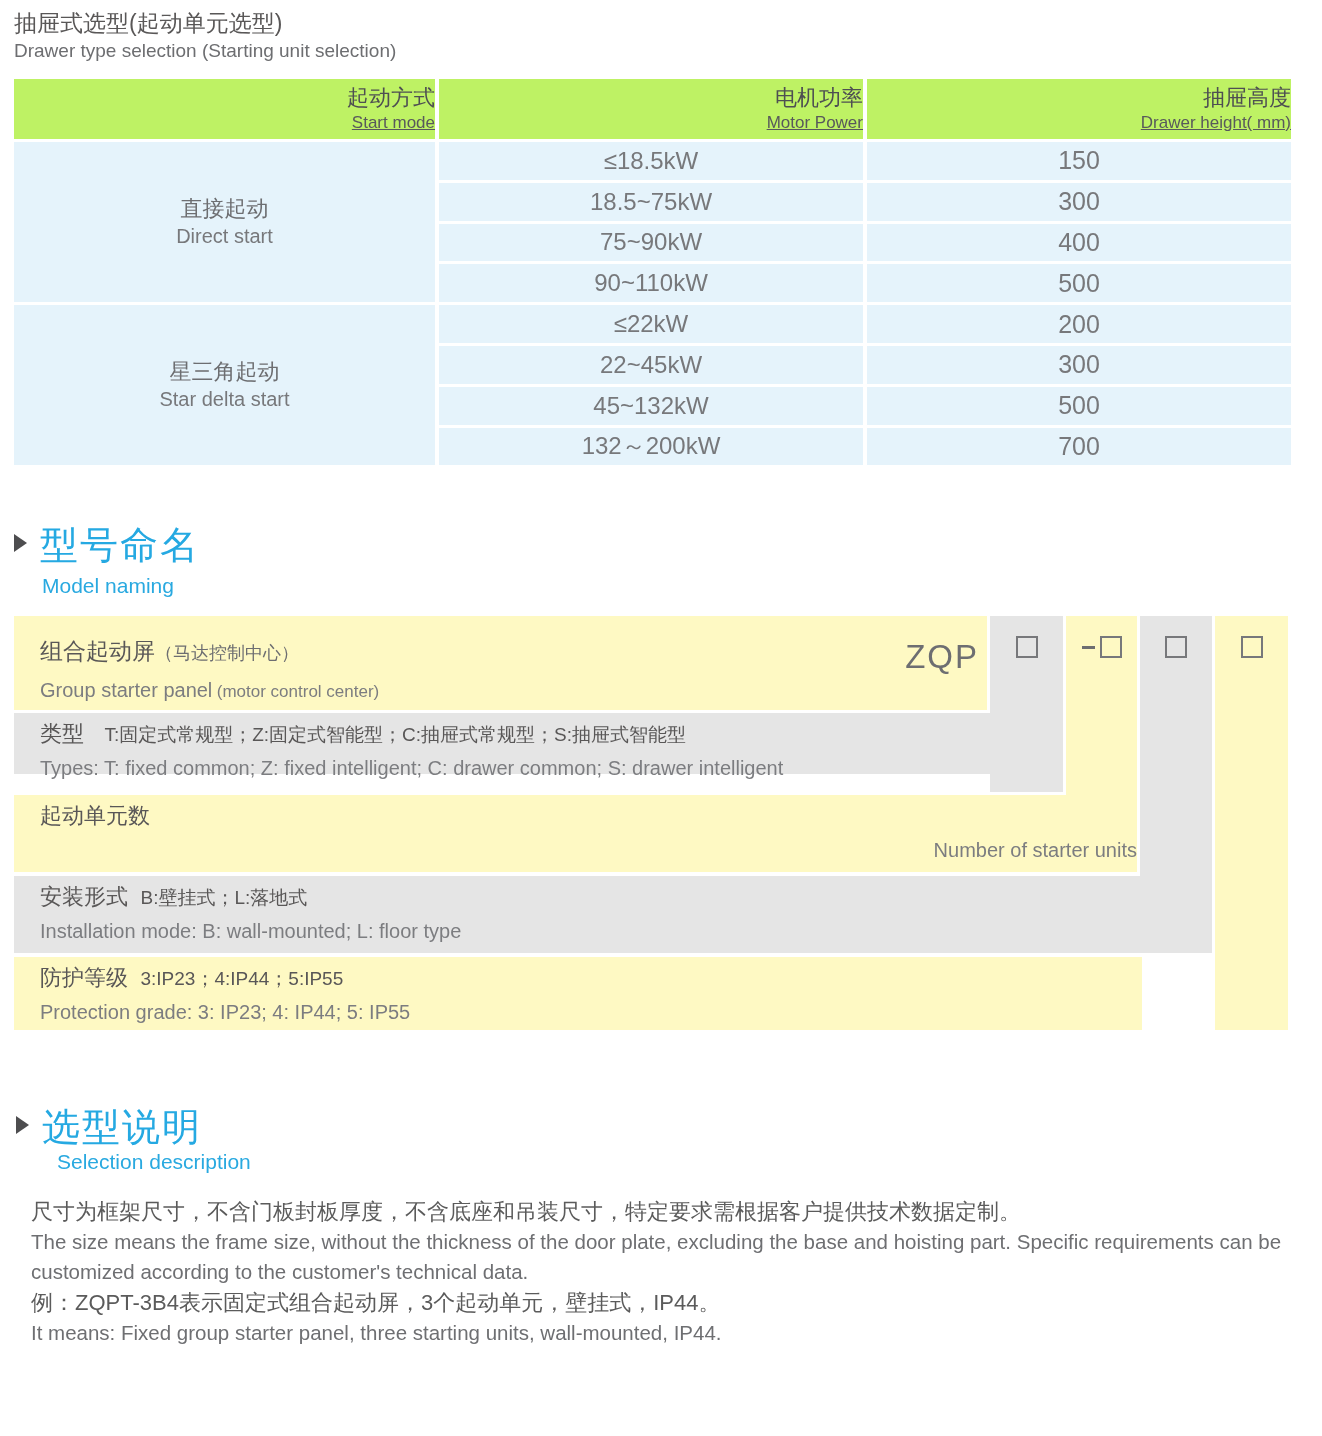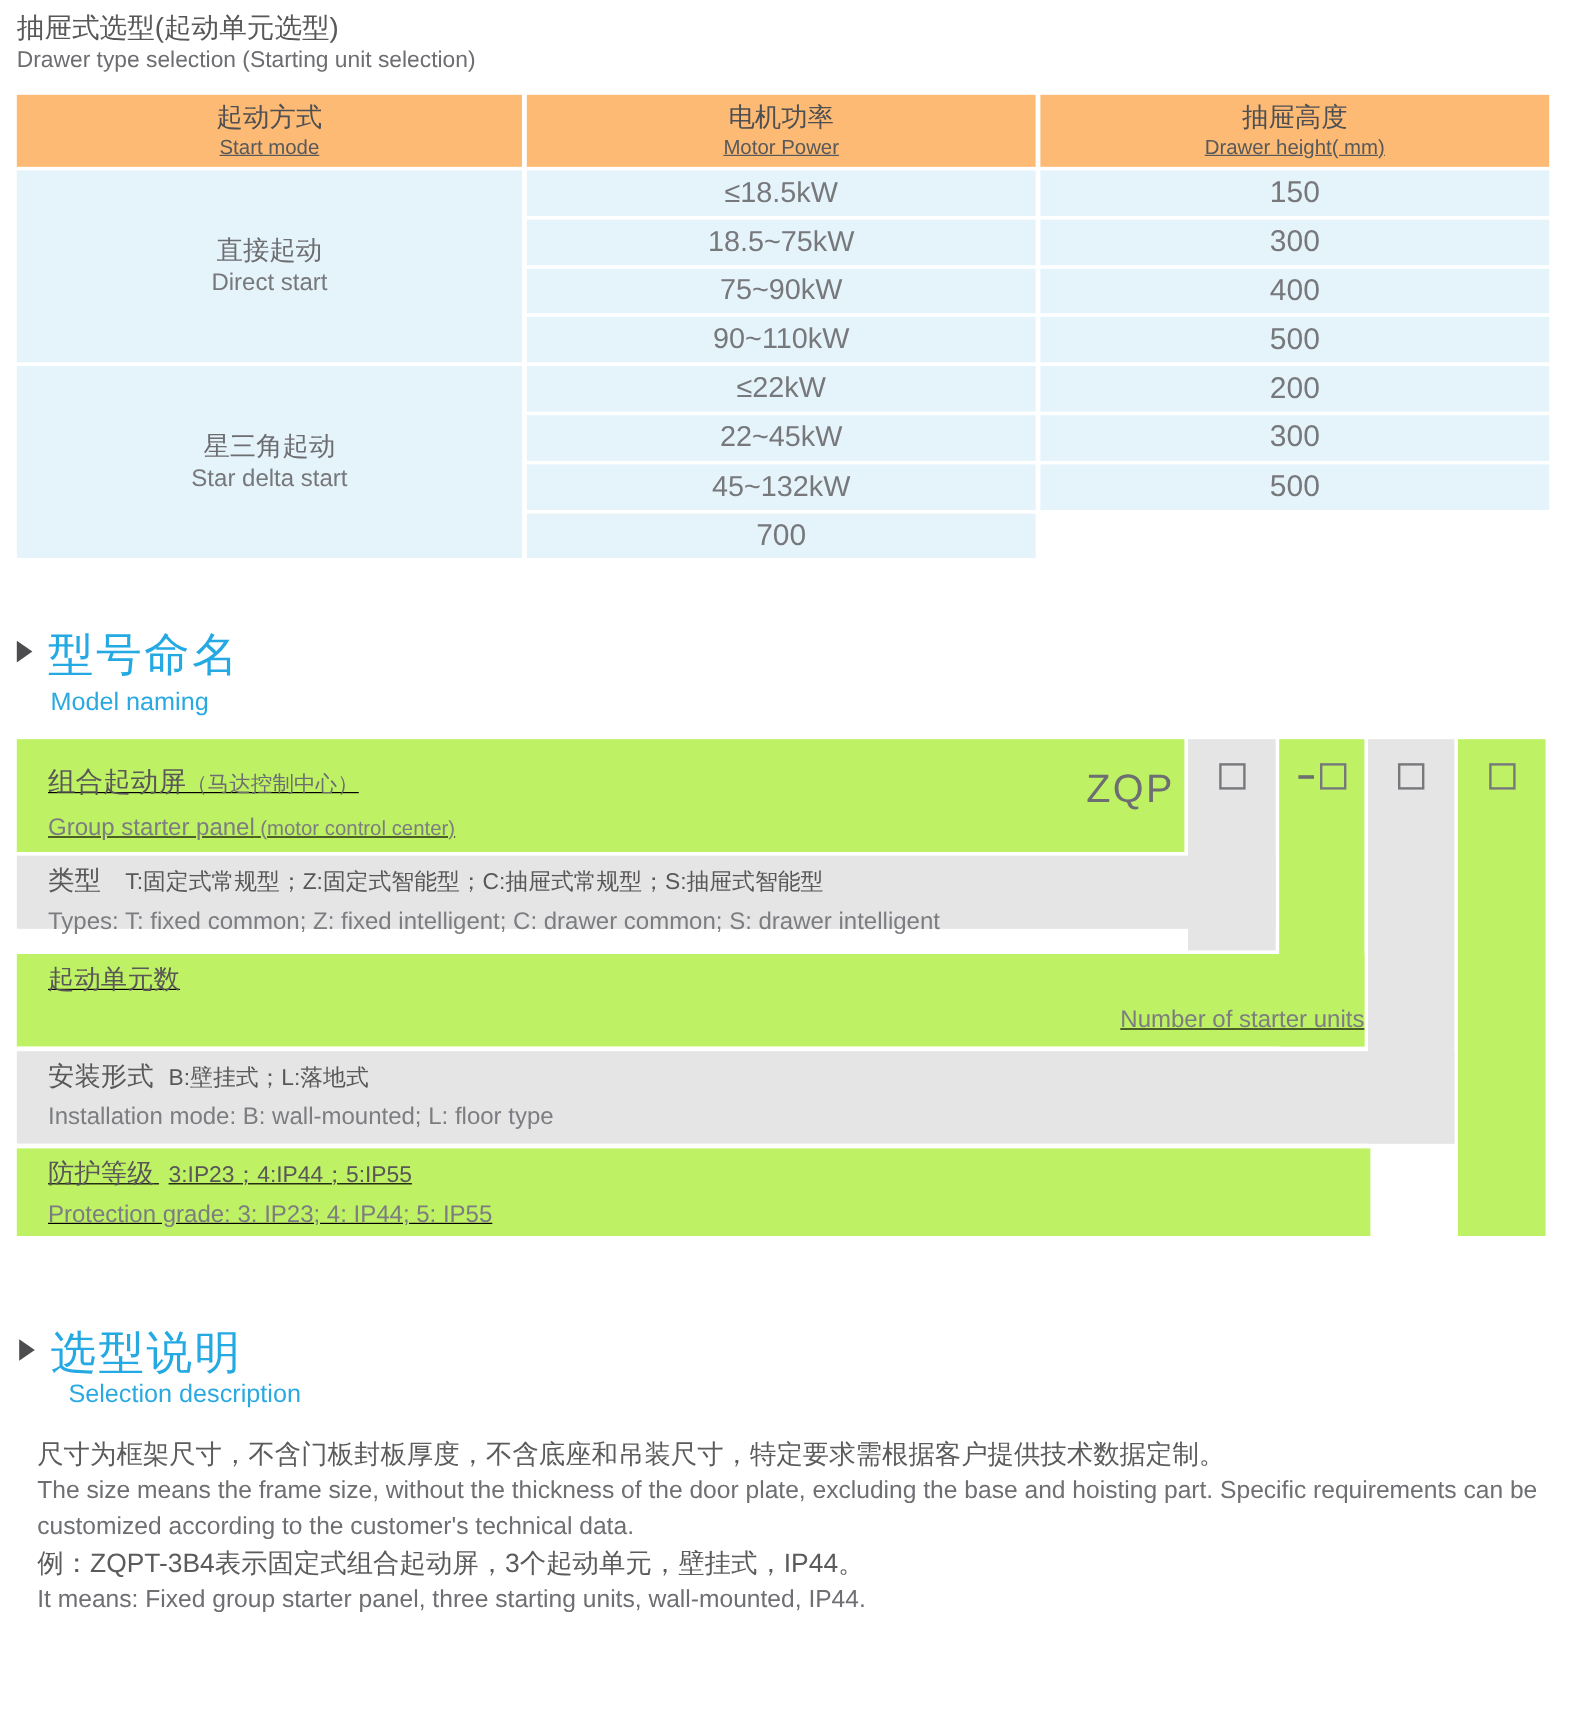--- a/index.html
+++ b/index.html
@@ -12,39 +12,39 @@
   .pg-title-en{position:absolute;left:14px;top:40px;font-size:19px;color:#6D6E71;}
 
   
   .sel-table{
     position:absolute;left:14px;top:79px;
     display:grid;grid-template-columns:421px 424px 424px;
     grid-template-rows:60px repeat(8,37.8px);
     gap:3px 4px;
   }
   .cell{display:flex;flex-direction:column;align-items:center;justify-content:center;text-align:center;}
-  .th{background:#fdba74;}
+  .th{background:#bef264;align-items:flex-end;}
   .th .zh{font-size:22px;color:#4E4F52;line-height:26px;}
   .th .en{font-size:17px;color:#58595B;line-height:23px;text-decoration:underline;}
   .td{background:#E5F3FB;}
   .mode-cell{grid-row:span 4;background:#E5F3FB;}
   .mode-cell .zh{font-size:22px;color:#6D6E71;line-height:28px;}
   .mode-cell .en{font-size:20px;color:#77787B;line-height:26px;}
   .td.power{font-size:24px;color:#77787B;}
   .td.height{font-size:25px;color:#77787B;}
 
   
   .tri{position:absolute;width:0;height:0;border-left:13px solid #4D4D4F;
        border-top:9px solid transparent;border-bottom:9px solid transparent;}
   .sec-zh{position:absolute;font-size:38px;color:#25A9E2;letter-spacing:2px;}
   .sec-en{position:absolute;font-size:21px;color:#29A9E0;}
 
   
   .band,.mcol{position:absolute;box-sizing:border-box;}
-  .bg-blue{background:#bef264;text-decoration:underline;}
+  .bg-blue{background:#fef9c3;}
   .bg-gray{background:#E5E5E5;}
   .band{padding-left:26px;}
   .band .zh-main{font-size:23px;color:#595757;}
   .band .zh-note{font-size:18px;color:#6D6E71;}
   .band .zh-label{font-size:22px;color:#595757;}
   .band .zh-detail{font-size:19px;color:#595757;}
   .band .en-line{font-size:20px;color:#7C7D80;}
   .band .en-note{font-size:17px;color:#7C7D80;}
   .zqp{position:absolute;right:8px;top:22px;font-size:33px;color:#6D6E71;letter-spacing:2px;}
   .mbox{display:inline-block;width:22px;height:22px;border:2px solid #77787B;box-sizing:border-box;background:transparent;}
@@ -94,20 +94,21 @@
     <div class="cell mode-cell">
       <div class="zh">星三角起动</div>
       <div class="en">Star delta start</div>
     </div>
     <div class="cell td power">≤22kW</div>
     <div class="cell td height">200</div>
     <div class="cell td power">22~45kW</div>
     <div class="cell td height">300</div>
     <div class="cell td power">45~132kW</div>
     <div class="cell td height">500</div>
+    <div class="cell td power">132～200kW</div>
     <div class="cell td height">700</div>
   </div>
 
   <div class="tri" style="left:14px;top:534px;"></div>
   <div class="sec-zh" style="left:40px;top:520px;">型号命名</div>
   <div class="sec-en" style="left:42px;top:574px;">Model naming</div>
 
   <div class="band bg-blue" style="left:14px;top:616px;width:973px;height:94px;">
     <div style="padding-top:20px;">
       <span class="zh-main">组合起动屏</span><span class="zh-note">（马达控制中心）</span>

